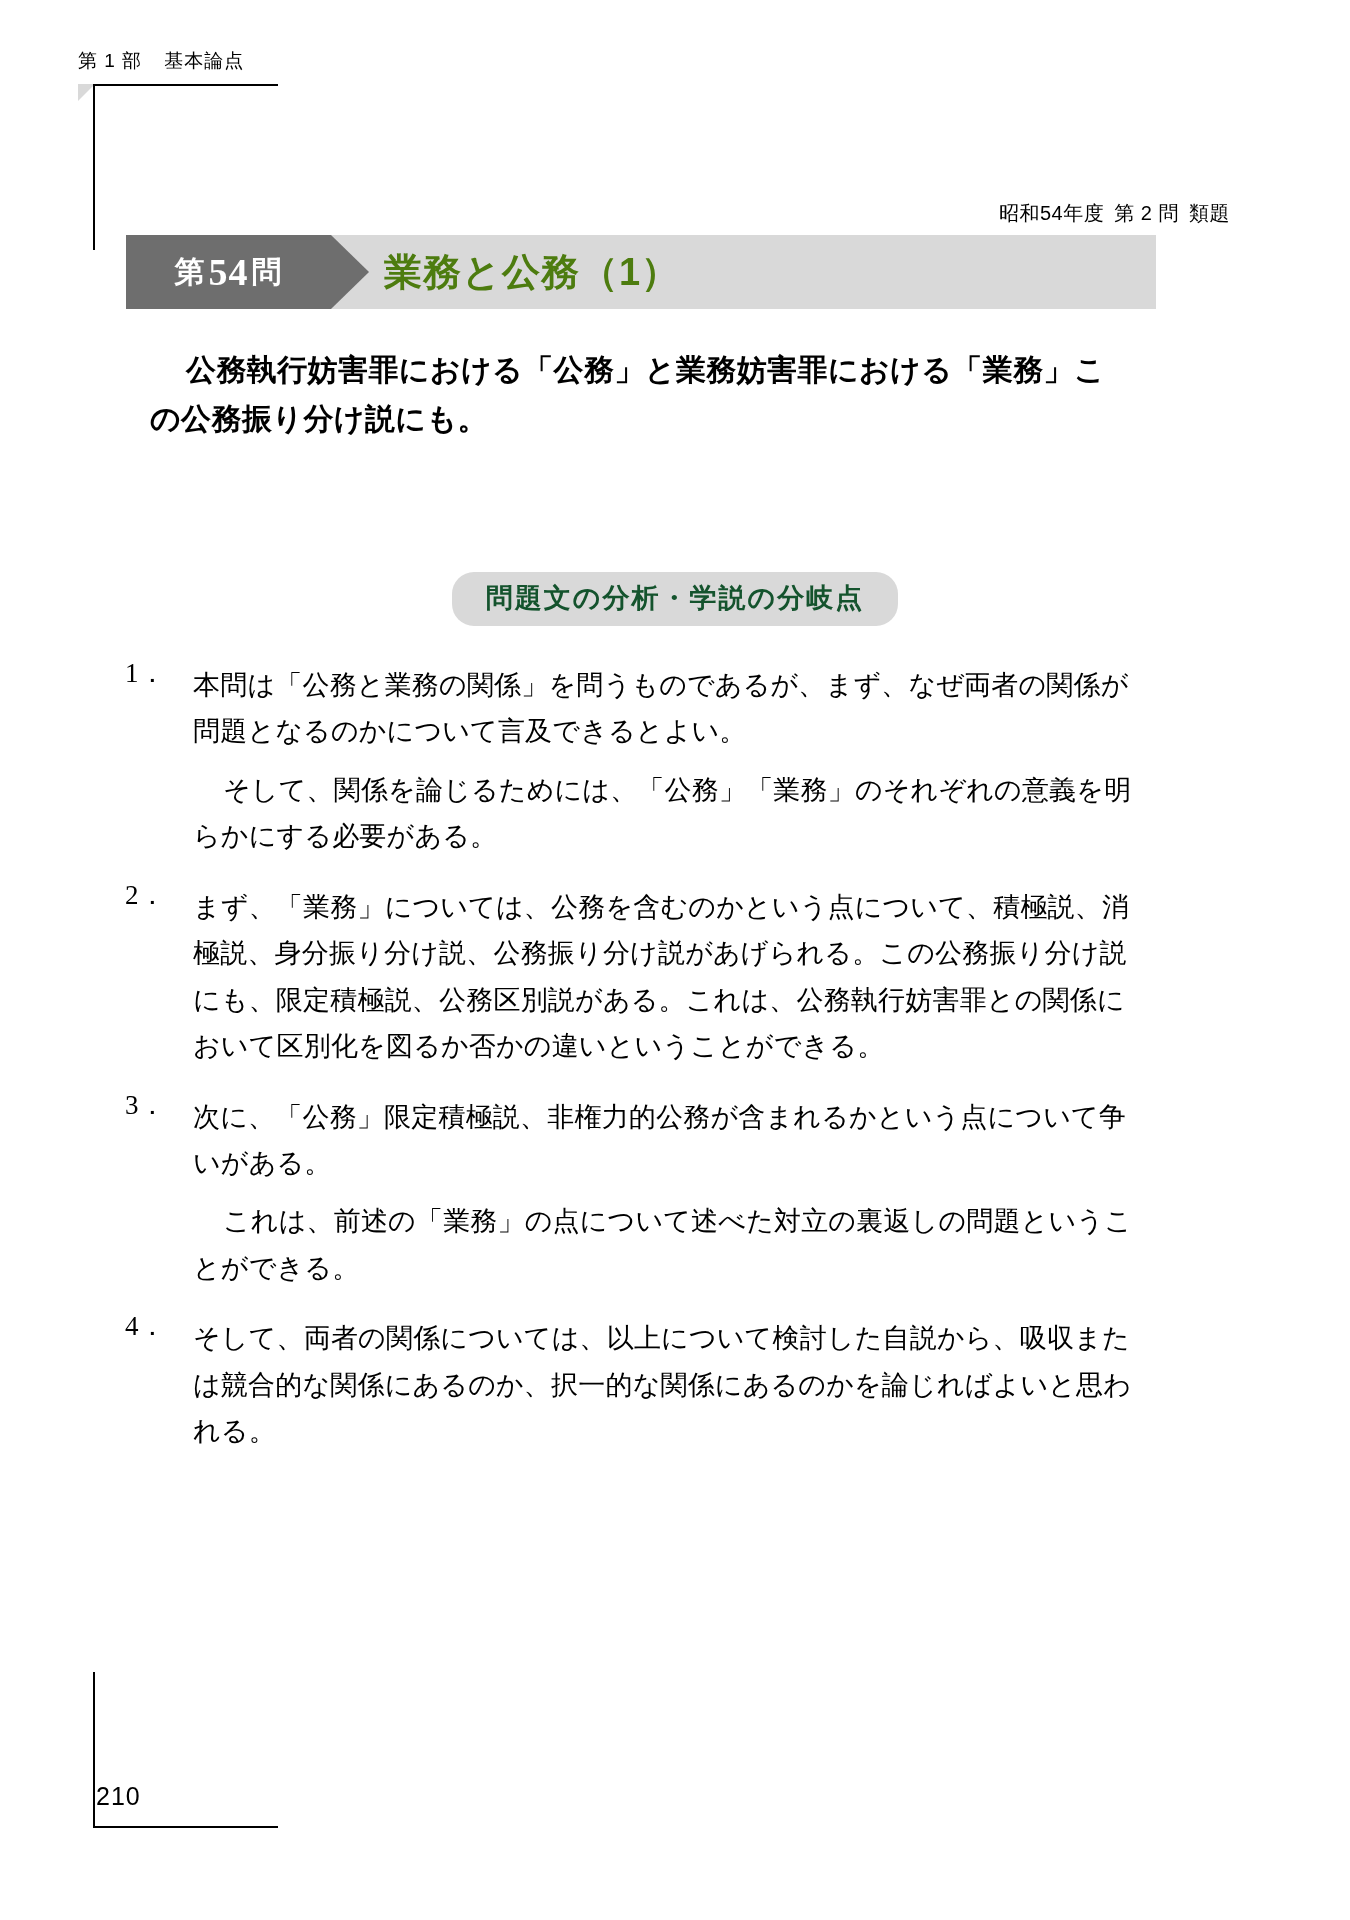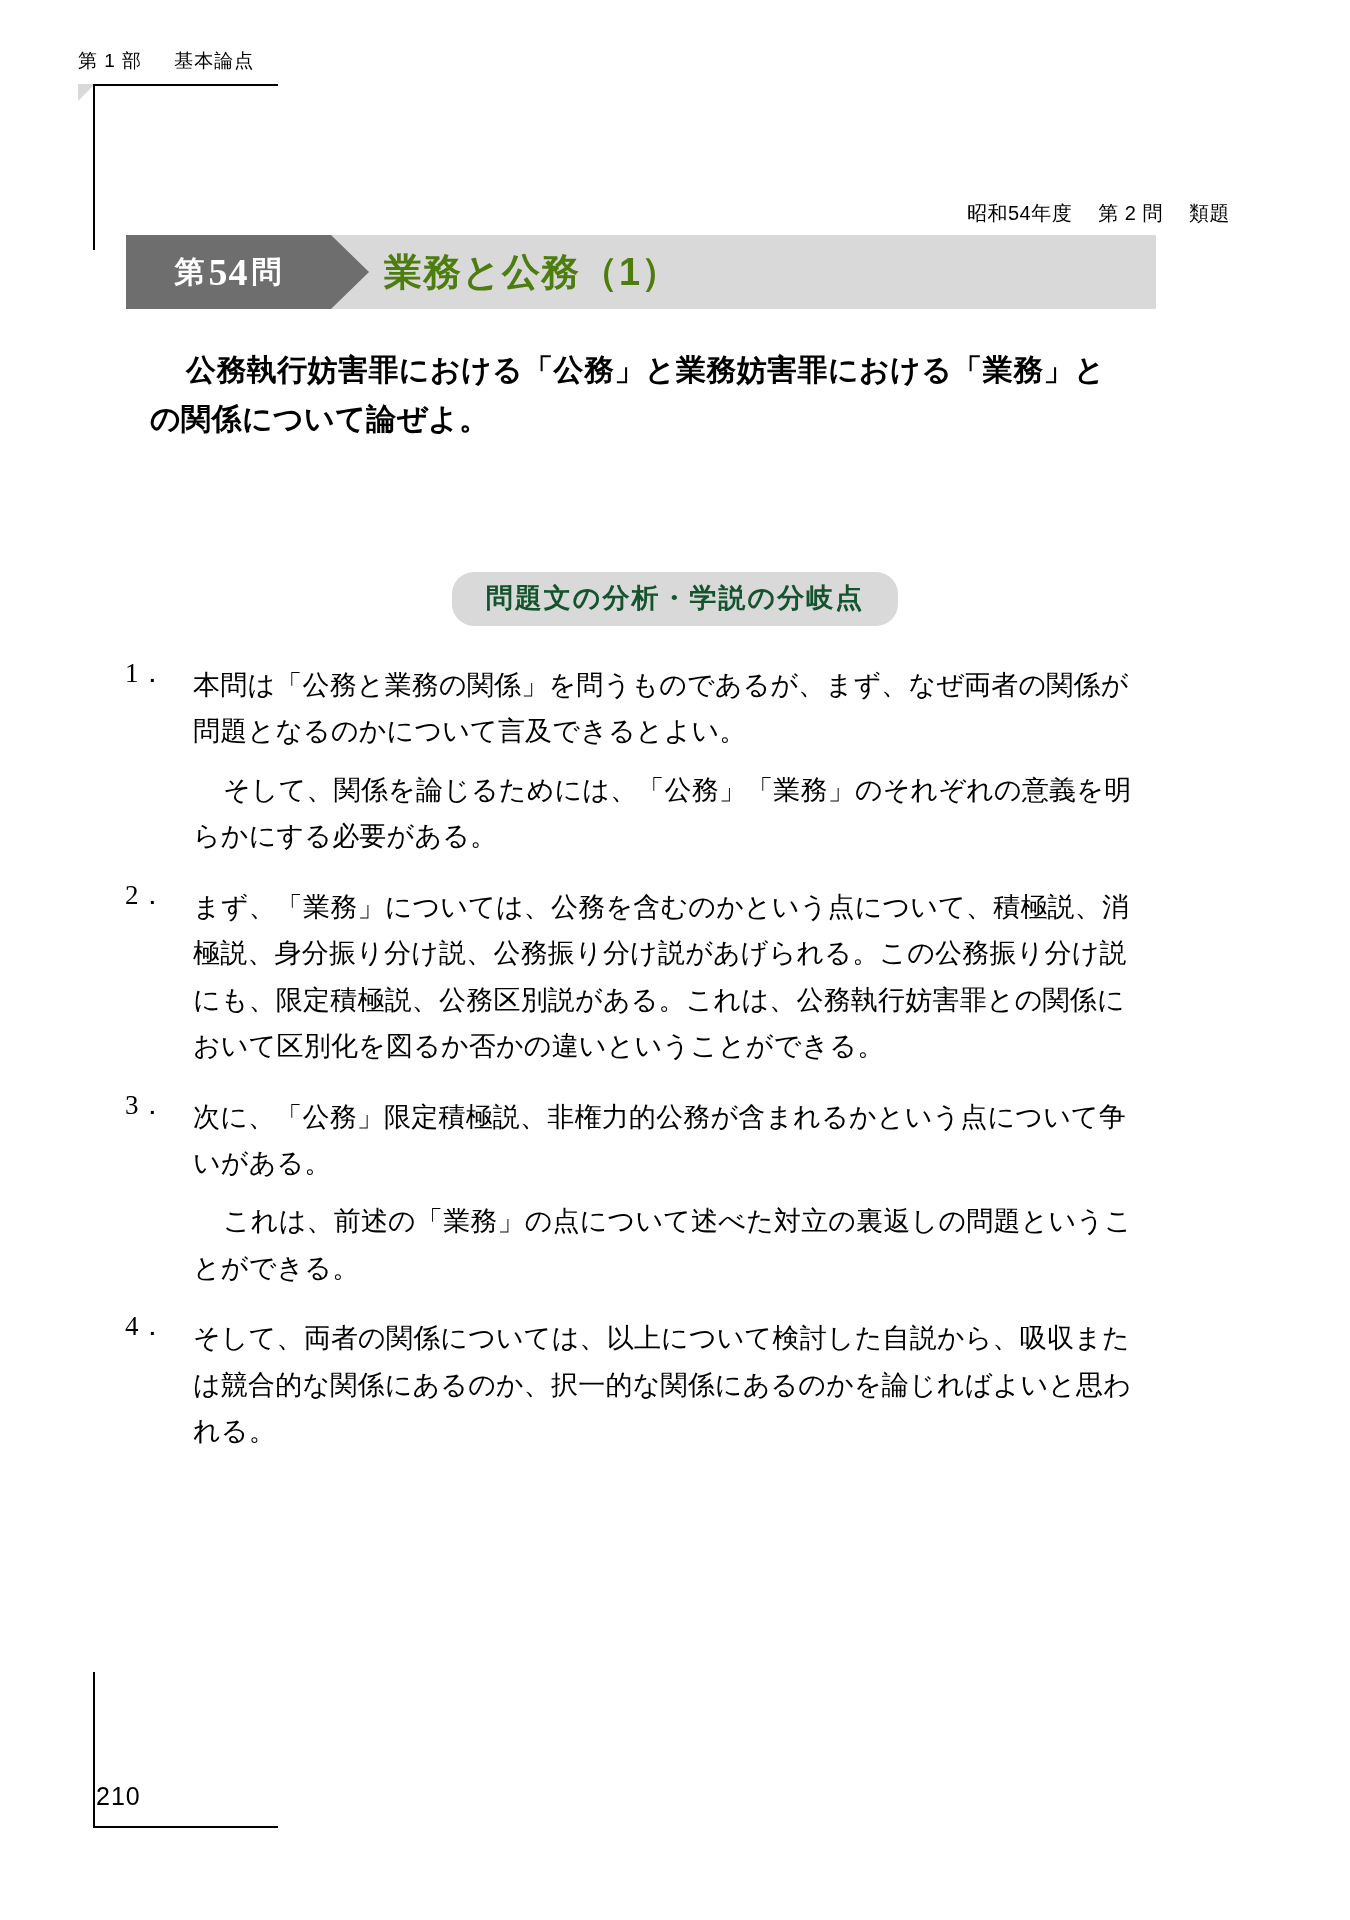--- a/index.html
+++ b/index.html
@@ -21,21 +21,21 @@
   .running-head {
     position: absolute;
     left: 78px;
     top: 48px;
     font-family: "Liberation Sans", "DejaVu Sans", sans-serif;
     font-size: 19px;
     letter-spacing: 1px;
     color: #000;
     white-space: nowrap;
   }
-  .running-head .rh-part { margin-right: 32px; }
+  .running-head .rh-part { margin-right: 22px; }
   .running-head-rule {
     position: absolute;
     left: 78px;
     top: 84px;
     width: 200px;
     height: 2px;
     background: #000;
   }
 
   
@@ -60,21 +60,21 @@
   
   .exam-meta {
     position: absolute;
     right: 120px;
     top: 200px;
     font-family: "Liberation Sans", "DejaVu Sans", sans-serif;
     font-size: 20px;
     letter-spacing: 0.5px;
     white-space: nowrap;
   }
-  .exam-meta span { margin-left: 26px; }
+  .exam-meta span { margin-left: 10px; }
 
   
   .title-band {
     position: absolute;
     left: 126px;
     top: 235px;
     width: 1030px;
     height: 74px;
     background: #d9d9d9;
   }
@@ -233,21 +233,21 @@
     <div class="title-tag"></div>
     <div class="title-tag-arrow"></div>
     <div class="title-number">
       <span>第</span>
         <span class="num">54</span>
         <span>問</span>
     </div>
     <div class="title-text">業務と公務（1）</div>
   </div>
 
-  <div class="question">公務執行妨害罪における「公務」と業務妨害罪における「業務」との関係について論ぜよ。</div>
+  <div class="question">公務執行妨害罪における「公務」と業務妨害罪における「業務」この公務振り分け説にも。</div>
 
   <div class="section-heading">
     <div class="pill">問題文の分析・学説の分岐点</div>
   </div>
 
   <div class="body-list">
 
     <div class="item">
       <div class="item-marker">1．</div>
       <div class="item-body">

